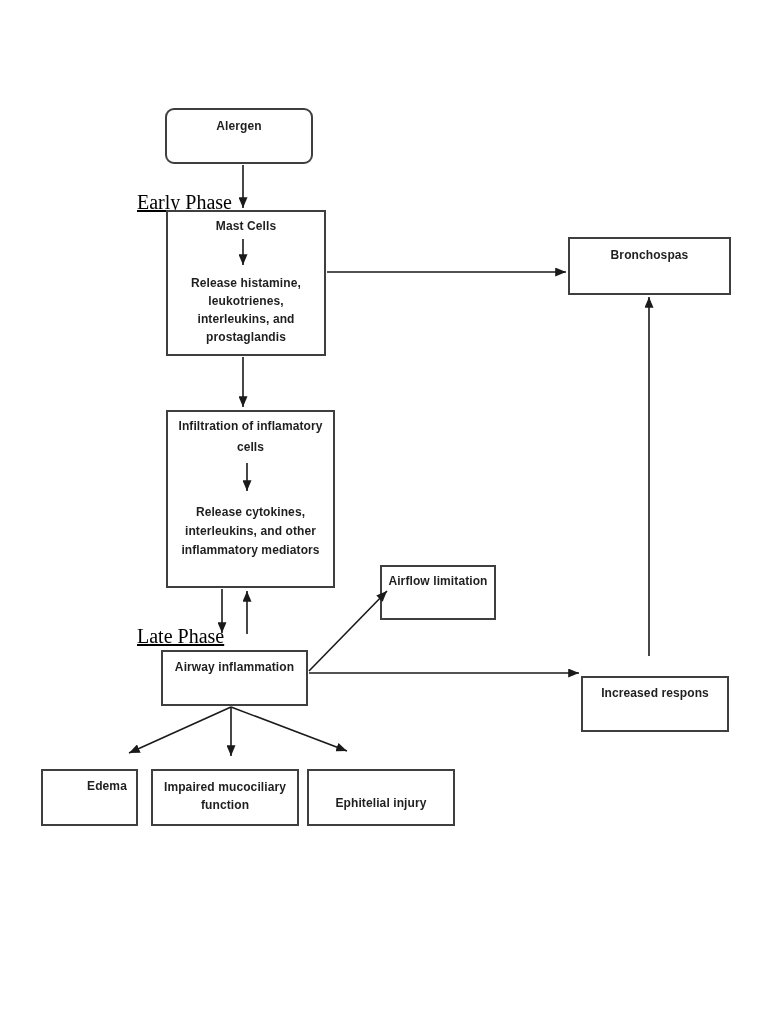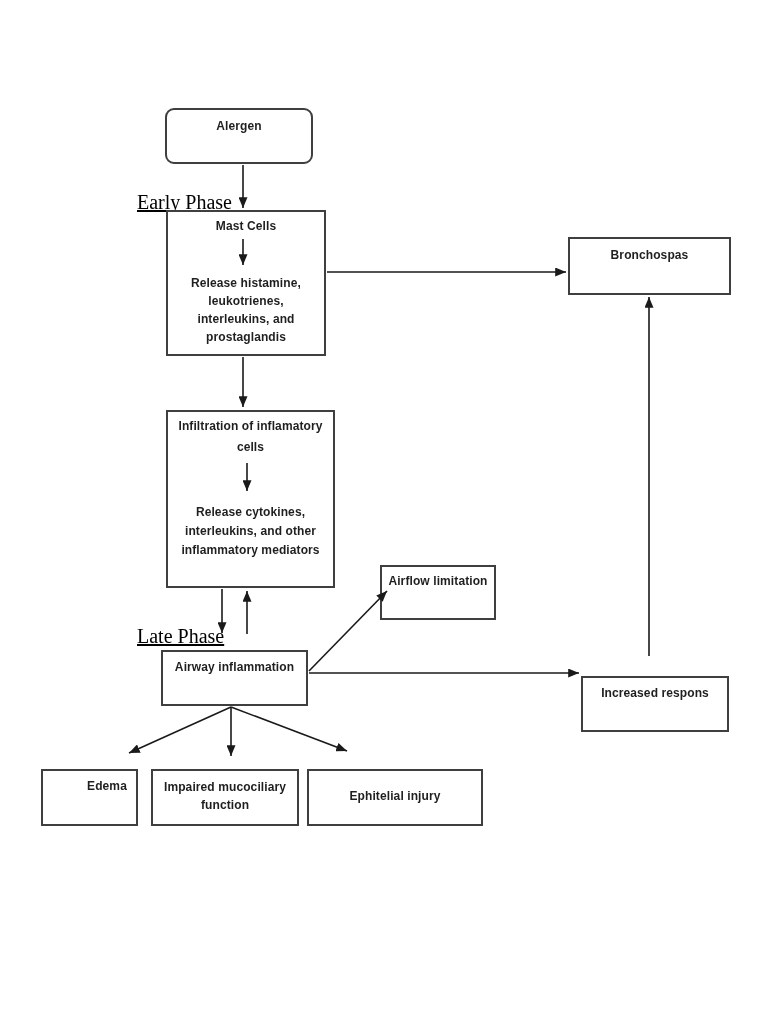--- a/index.html
+++ b/index.html
@@ -63,21 +63,21 @@
   #box-bronchospas  { left:568px; top:237px; width:163px; height:58px; padding-top:8px; }
   #box-infiltration { left:166px; top:410px; width:169px; height:178px; padding-top:4px; }
   #box-infiltration .title { line-height:21px; }
   #box-infiltration .body  { top:91px;  line-height:19px; }
   #box-airway       { left:161px; top:650px; width:147px; height:56px; padding-top:7px; }
   #box-airflow      { left:380px; top:565px; width:116px; height:55px; padding-top:6px; }
   #box-increased    { left:581px; top:657px; width:148px; height:56px; padding-top:7px;margin-top:19px; }
   #box-edema        { left:41px;  top:769px; width:97px;  height:57px; padding-top:7px;padding-left:35px; }
   #box-impaired     { left:151px; top:769px; width:148px; height:57px; padding-top:7px; }
   #box-impaired .title { line-height:18px; }
-  #box-ephitelial   { left:307px; top:769px; width:176px; height:57px; padding-top:17px; }
+  #box-ephitelial   { left:307px; top:769px; width:148px; height:57px; padding-top:24px; }
   #label-early { left:137px; top:191px; }
   #label-late  { left:137px; top:625px; }
 </style>
 </head>
 <body>
 
 <div id="canvas">
 
   <div class="phase-label" id="label-early">Early Phase</div>
   <div class="phase-label" id="label-late">Late Phase</div>

